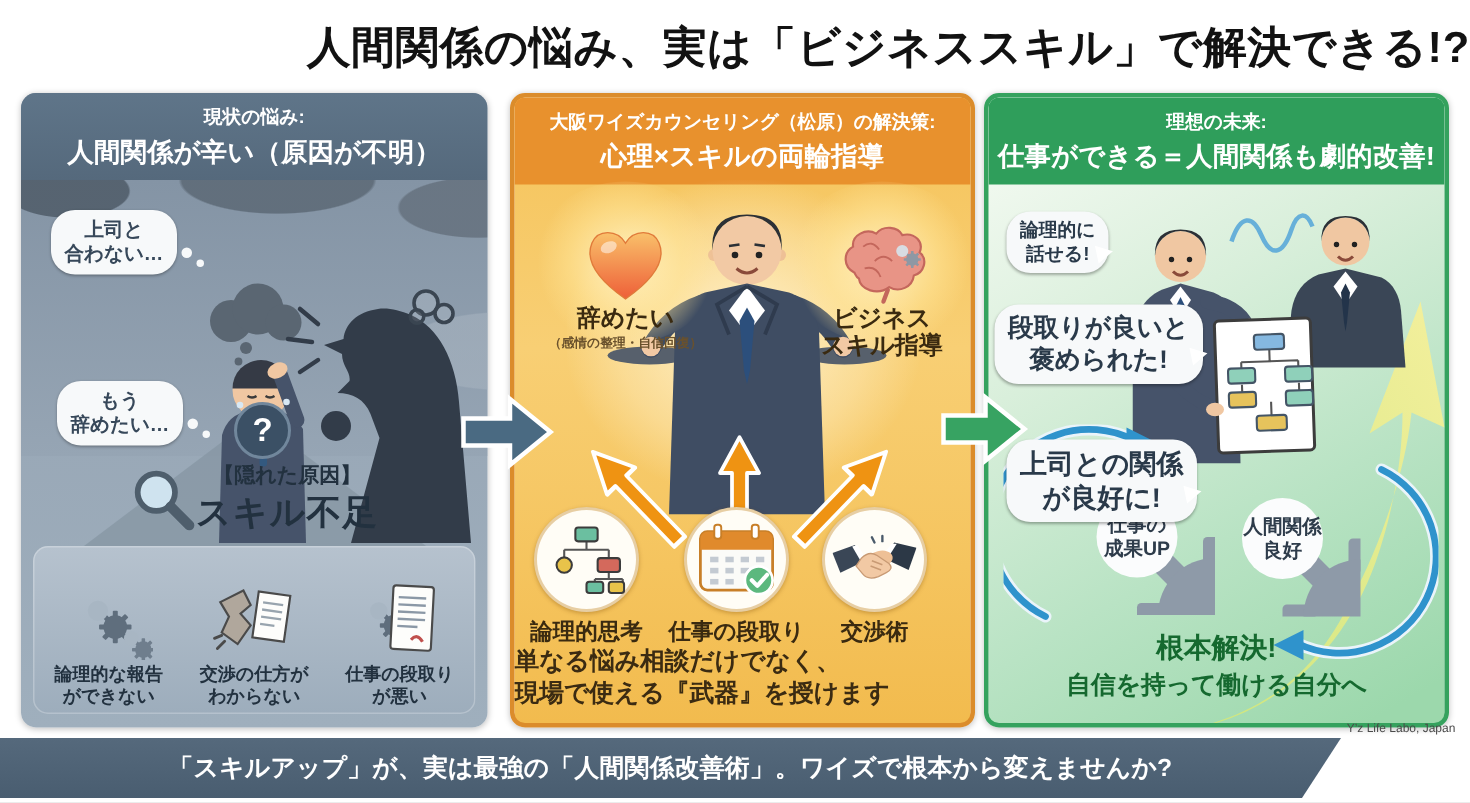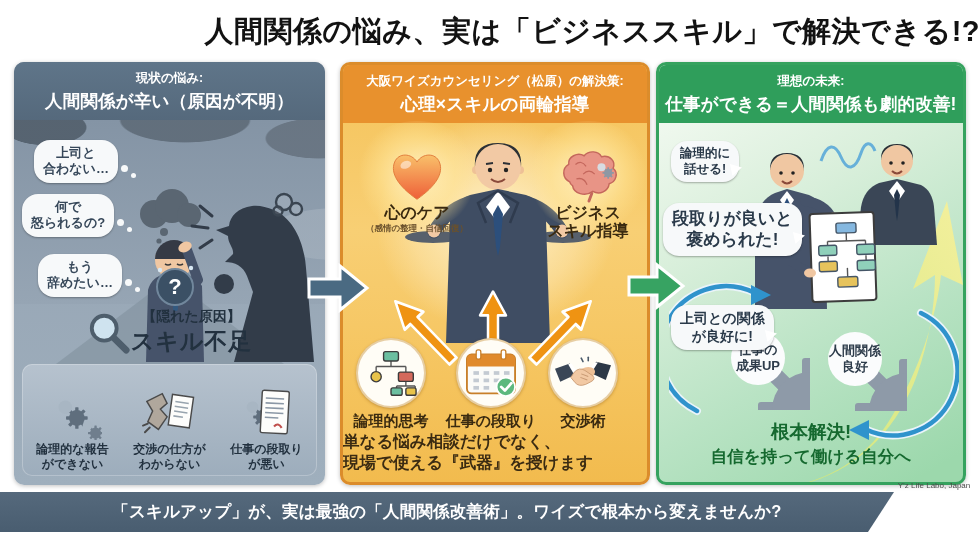--- a/index.html
+++ b/index.html
@@ -82,21 +82,21 @@
     font-weight:800;color:#3b2b12;line-height:1.3;z-index:4}
 
   
   #panel-future{left:656px;width:310px;border:3px solid #35a25e;
     background:linear-gradient(150deg,#f4faf2 5%,#d9efdb 35%,#b9e3c4 65%,#9cd8ac 95%)}
   #panel-future .phead{background:#2f9e5b}
   #p3-swoosh{position:absolute;left:128px;top:98px;z-index:1}
   #p3-figs{position:absolute;left:96px;top:62px;z-index:2}
   #p3-b1{left:12px;top:76px;font-size:12.5px}
   #p3-b2{left:4px;top:138px;font-size:17px}
-  #p3-b3{left:12px;top:240px;font-size:14px}
+  #p3-b3{left:12px;top:228px;font-size:18px}
   #panel-future .bubble{color:#2a3a4a}
   .gearbox{position:absolute;width:104px;height:104px;z-index:3}
   #gear-1{left:47px;top:241px} #gear-2{left:144px;top:242px}
   .gear-label{position:absolute;inset:0;display:flex;align-items:center;justify-content:center;
     text-align:center;font-size:13px;font-weight:700;color:#2e3c4b;line-height:1.2}
   #p3-arcs{position:absolute;left:10px;top:218px;z-index:2}
   #p3-note{position:absolute;left:0;top:354px;width:100%;text-align:center;color:#15692f;z-index:4}
   #p3-note .n1{font-size:18.5px;font-weight:900}
   #p3-note .n2{font-size:16.5px;font-weight:900;margin-top:2px}
 
@@ -187,22 +187,20 @@
         <g stroke="#3a4551" stroke-width="2.4" fill="rgba(255,255,255,.12)">
           <circle cx="152" cy="20" r="8"></circle>
             <circle cx="164" cy="27" r="6"></circle>
             <circle cx="146" cy="29" r="4.5"></circle>
         </g>
       </svg>
     </div>
 
     <div class="bubble think ml" id="p1-b1">上司と
 合わない…</div>
-    <div class="bubble think ml" id="p1-b2">何で
-怒られるの?</div>
     <div class="bubble think ml" id="p1-b3">もう
 辞めたい…</div>
 
     <div id="mountain"></div>
     <div id="q-badge">?</div>
 
     <div id="hidden-row">
       <svg width="44" height="44" viewBox="0 0 46 46">
         <circle cx="18" cy="18" r="13" fill="#cfe3ef" stroke="#4e5e6c" stroke-width="4"></circle>
         <line x1="28" y1="28" x2="41" y2="41" stroke="#4e5e6c" stroke-width="7" stroke-linecap="round"></line>
@@ -280,21 +278,21 @@
     </div>
 
     <div id="p2-glow"></div>
 
     <div class="float-item" id="care-group">
       <div class="glow"></div>
       <svg width="62" height="54" viewBox="0 0 64 58" style="margin:0 auto">
         <path d="M32,54 C12,40 3,26 8,14 C12,4 26,4 32,14 C38,4 52,4 56,14 C61,26 52,40 32,54 Z" fill="url(#heartG)" stroke="#e07a3a" stroke-width="1"></path>
         <ellipse cx="20" cy="17" rx="6" ry="4" fill="rgba(255,255,255,.5)" transform="rotate(-22 20 17)"></ellipse>
       </svg>
-      <div class="t1">心のケア</div>
+      <div class="t1">辞めたい</div>
       <div class="t2">（感情の整理・自信回復）</div>
     </div>
 
     <div class="float-item" id="skill-group">
       <div class="glow"></div>
       <svg width="64" height="54" viewBox="0 0 66 56" style="margin:0 auto">
         <path d="M14,34 C6,30 6,20 13,16 C12,8 22,3 29,7 C34,1 44,2 47,8 C56,6 62,13 59,20
                  C65,25 62,34 55,36 C54,44 45,48 38,44 C30,50 18,46 17,38 C15,37 15,36 14,34 Z" fill="#e89486" stroke="#c4675c" stroke-width="1.5"></path>
         <g stroke="#c4675c" stroke-width="1.3" fill="none">
           <path d="M20,16 q6,-5 11,2"></path>

